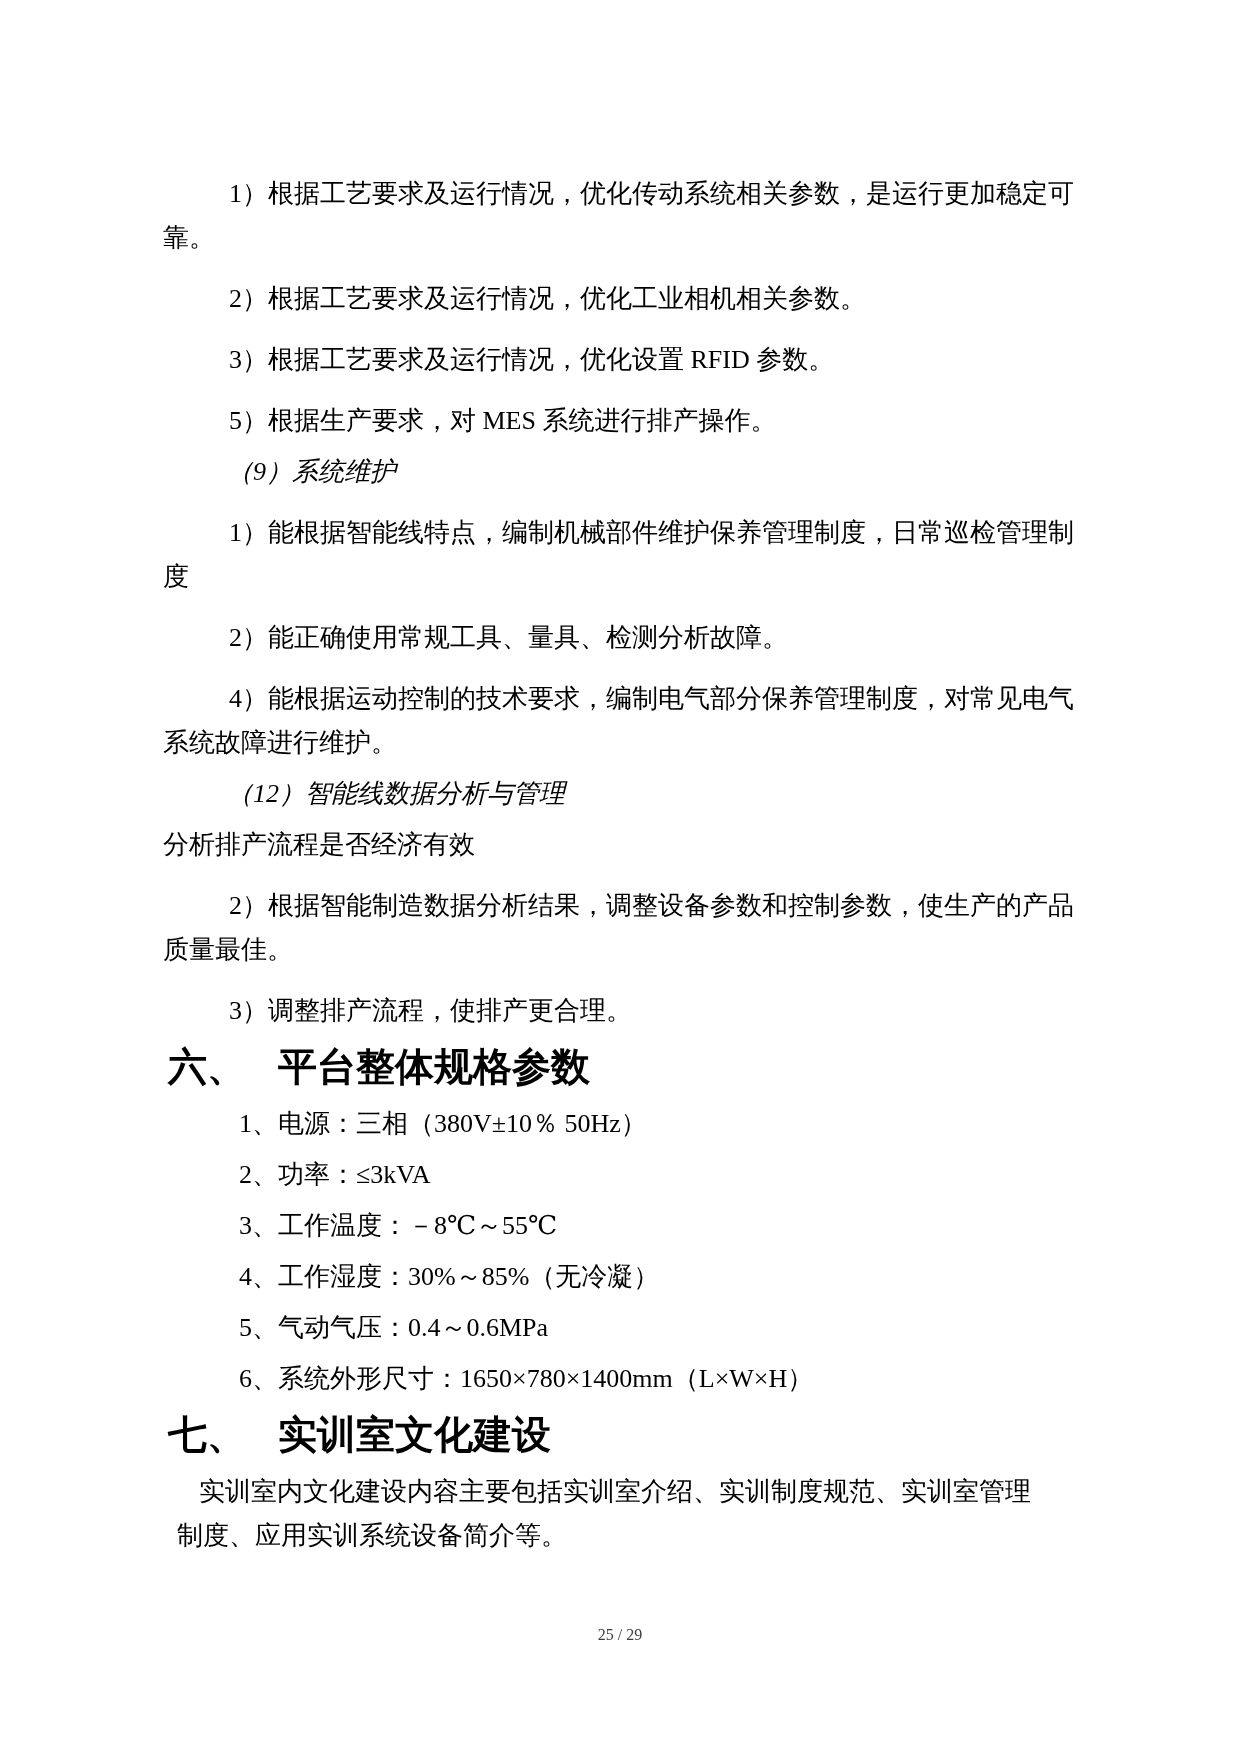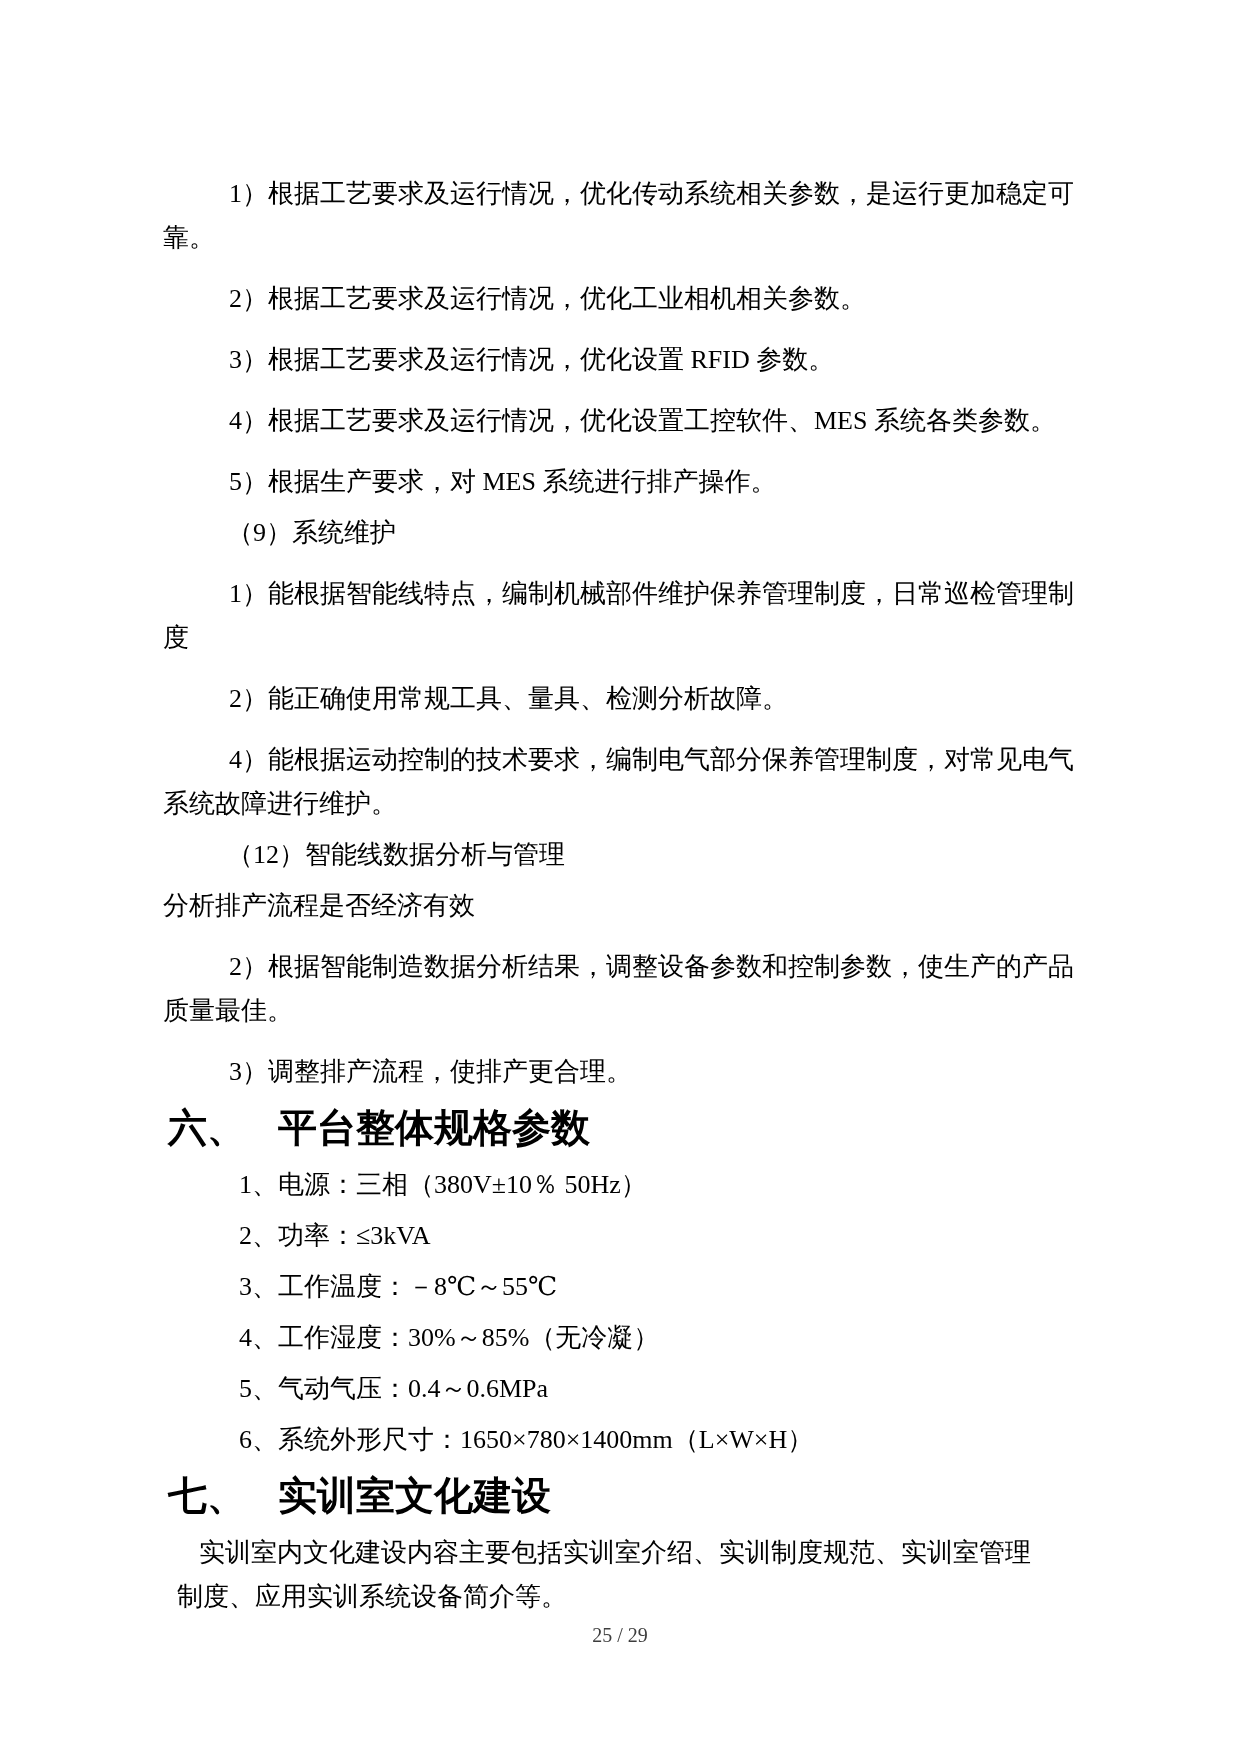--- a/index.html
+++ b/index.html
@@ -20,21 +20,21 @@
   .para { margin: 0 0 7px 0; }
   .line {
     font-size: 26px;
     line-height: 44px;
     white-space: nowrap;
     letter-spacing: 0;
   }
   
   .para.num  .line.first { text-indent: 66px; margin-top: 17px; }
   
-  .para.paren .line.first { text-indent: 64px; }
+  .para.paren .line.first { text-indent: 64px; font-style: italic; }
   
   .para.spec .line.first { text-indent: 76px; }
   
   .para.closing { margin-left: 14px; }
   .para.closing .line.first { text-indent: 22px; }
 
   .h2 {
     font-family: "Liberation Sans", "DejaVu Sans", sans-serif;
     font-weight: bold;
     font-size: 39px;
@@ -42,42 +42,39 @@
     margin: 4px 0 8px 0;
     white-space: nowrap;
   }
   .h2 .h2-num { margin-left: 5px; margin-right: 32px; }
 
   .footer {
     position: absolute;
     top: 1622px; left: 0;
     width: 100%;
     text-align: center;
-    font-size: 20px;
+    font-size: 16px;
     line-height: 26px;
     color: #3d3d3d;
   }
 </style>
 </head>
 <body>
 
 <div class="page">
   <div class="content" id="doc-content">
       <div class="para num">
         <div class="line first">1）根据工艺要求及运行情况，优化传动系统相关参数，是运行更加稳定可</div>
         <div class="line">靠。</div>
       </div>
       <div class="para num">
         <div class="line first">2）根据工艺要求及运行情况，优化工业相机相关参数。</div>
       </div>
       <div class="para num">
         <div class="line first">3）根据工艺要求及运行情况，优化设置 RFID 参数。</div>
-      </div>
-      <div class="para num">
-        <div class="line first">4）根据工艺要求及运行情况，优化设置工控软件、MES 系统各类参数。</div>
       </div>
       <div class="para num">
         <div class="line first">5）根据生产要求，对 MES 系统进行排产操作。</div>
       </div>
       <div class="para paren">
         <div class="line first">（9）系统维护</div>
       </div>
       <div class="para num">
         <div class="line first">1）能根据智能线特点，编制机械部件维护保养管理制度，日常巡检管理制</div>
         <div class="line">度</div>

